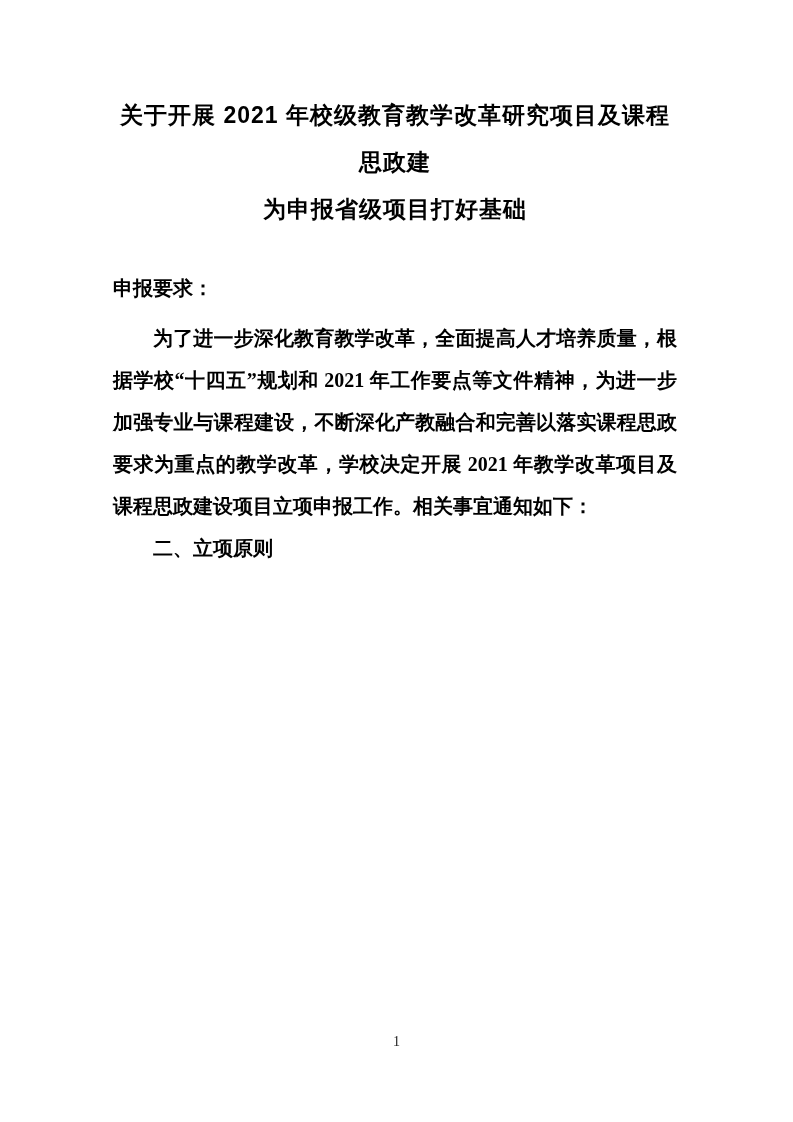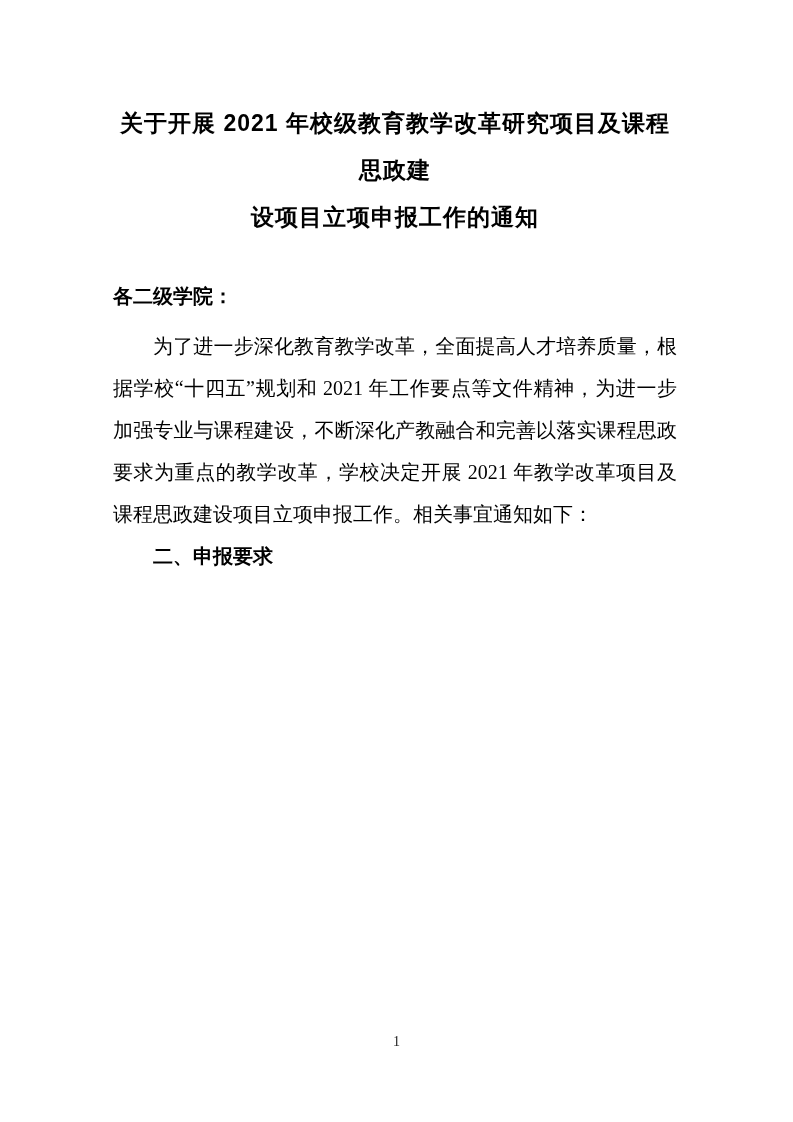--- a/index.html
+++ b/index.html
@@ -10,21 +10,21 @@
     height: 1122px;
     margin: 0 auto;
     background: #ffffff;
     color: #000000;
     font-family: "Liberation Serif", serif;
     overflow: hidden;
   }
   .content {
     position: absolute;
     left: 113px;
-    top: 100px;
+    top: 92px;
     width: 564px;
   }
   .doc-title {
     font-family: "Liberation Sans", sans-serif;
     font-size: 23px;
     line-height: 47px;
     font-weight: bold;
     text-align: center;
     letter-spacing: 1px;
     margin-bottom: 34px;
@@ -33,20 +33,21 @@
     font-size: 20px;
     line-height: 42px;
     font-weight: bold;
     margin-bottom: 8px;
   }
   .para {
     font-size: 20px;
     line-height: 42px;
     text-align: justify;
     text-indent: 2em;
+    font-weight: bold;
   }
   .section-heading {
     font-size: 20px;
     line-height: 42px;
     font-weight: bold;
     text-indent: 2em;
   }
   .page-number {
     position: absolute;
     left: 0;
@@ -59,28 +60,28 @@
   }
 </style>
 </head>
 <body>
 
 <div class="page">
   <div class="content">
 
     <h1 class="doc-title">
       <div>关于开展 2021 年校级教育教学改革研究项目及课程思政建</div>
-      <div>设项目立项申报工作的通知</div>
+      <div>为申报省级项目打好基础</div>
     </h1>
 
-    <div class="salutation">各二级学院：</div>
+    <div class="salutation">申报要求：</div>
 
     <p class="para">为了进一步深化教育教学改革，全面提高人才培养质量，根据学校“十四五”规划和 2021 年工作要点等文件精神，为进一步加强专业与课程建设，不断深化产教融合和完善以落实课程思政要求为重点的教学改革，学校决定开展 2021 年教学改革项目及课程思政建设项目立项申报工作。相关事宜通知如下：</p>
 
 
 
-    <h2 class="section-heading">二、申报要求</h2>
+    <h2 class="section-heading">二、立项原则</h2>
 
 
   </div>
 
   <div class="page-number">1</div>
 </div>
 
 </body></html>

